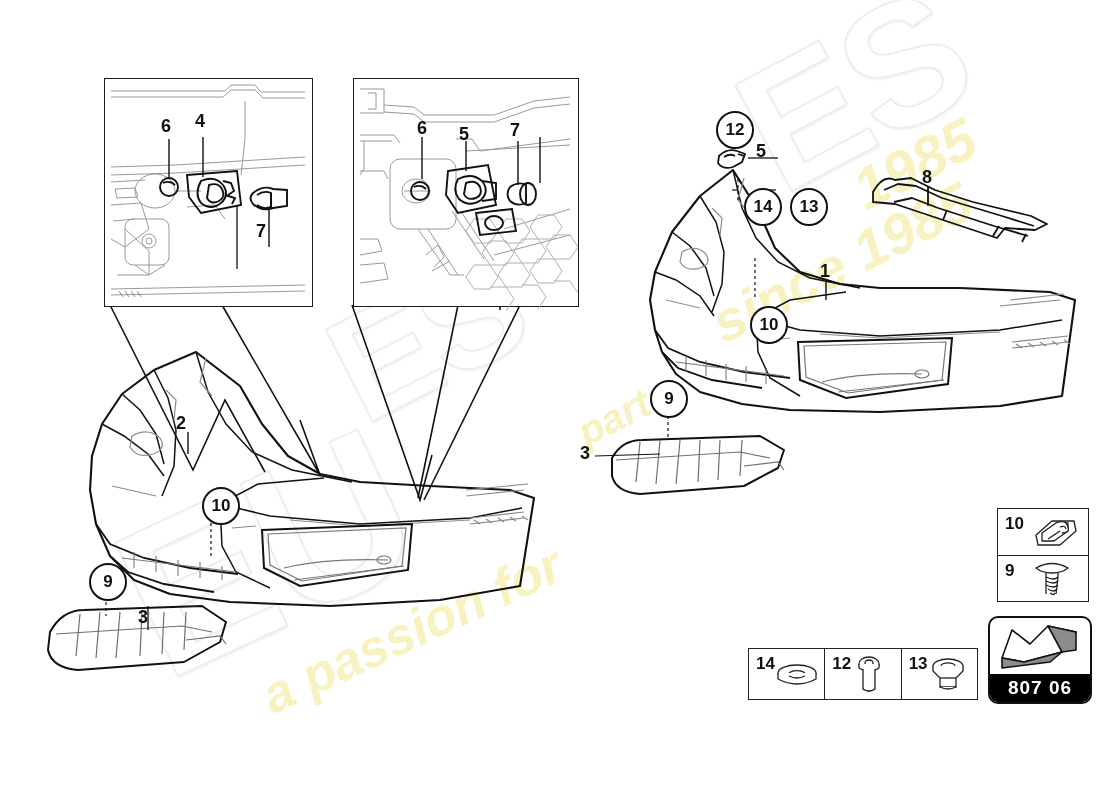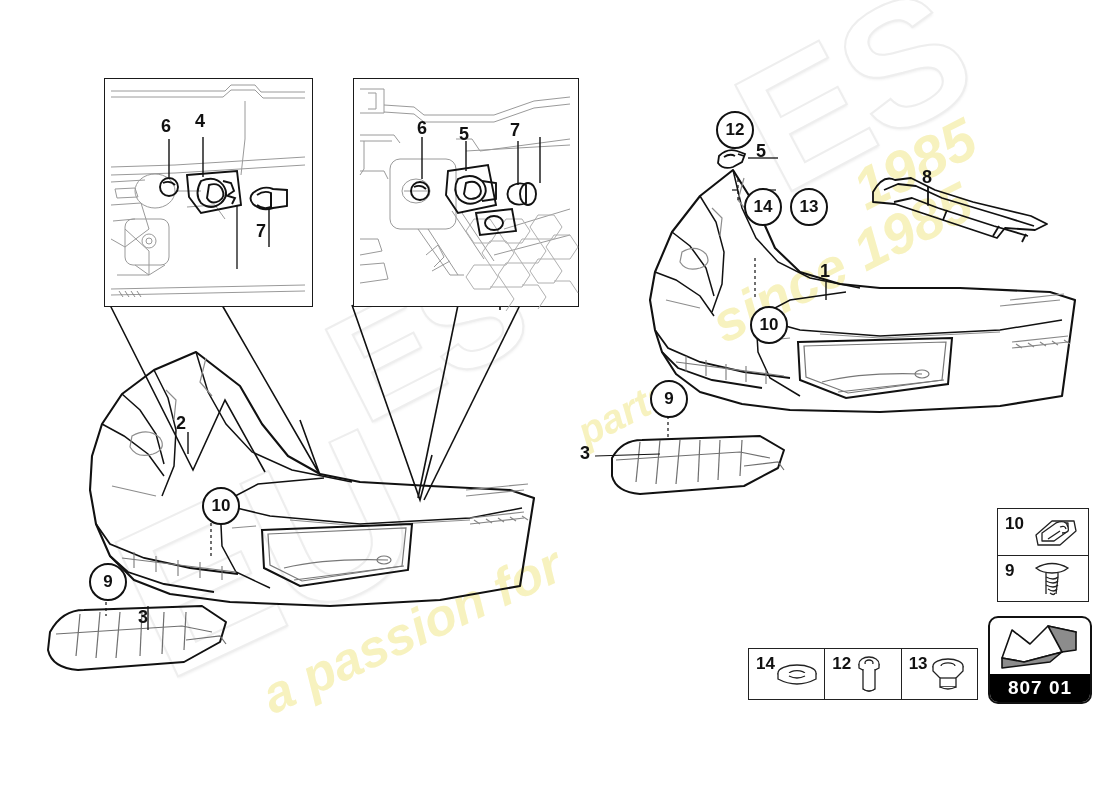--- a/index.html
+++ b/index.html
@@ -493,16 +493,16 @@
   <div class="pnbox">
     <div class="art">
       <svg width="100" height="56">
         <g stroke="#111" stroke-width="1.6" stroke-linejoin="round">
           <path d="M12,40 L22,12 L40,26 L58,8 L86,14 L72,34 L34,44 Z" fill="#fff"></path>
           <path d="M58,8 L86,14 L86,32 L72,34 Z" fill="#8c8c8c"></path>
           <path d="M12,40 L12,50 L60,44 L72,34 L34,44 Z" fill="#8c8c8c"></path>
         </g>
       </svg>
     </div>
-    <div class="bar">807 01</div>
+    <div class="bar">807 06</div>
   </div>
 
 </div>
 
 </body></html>

